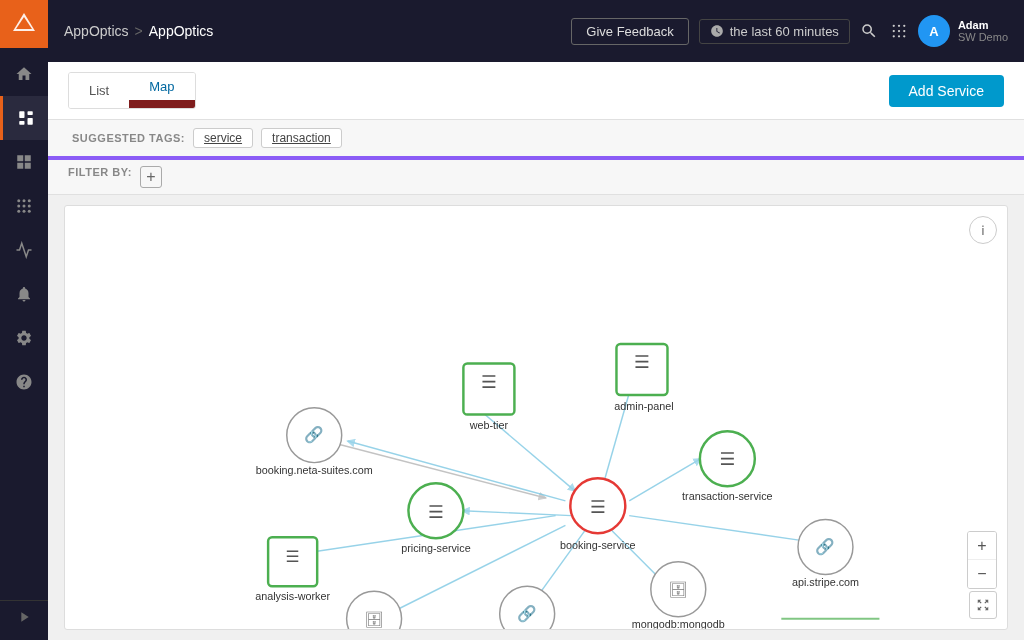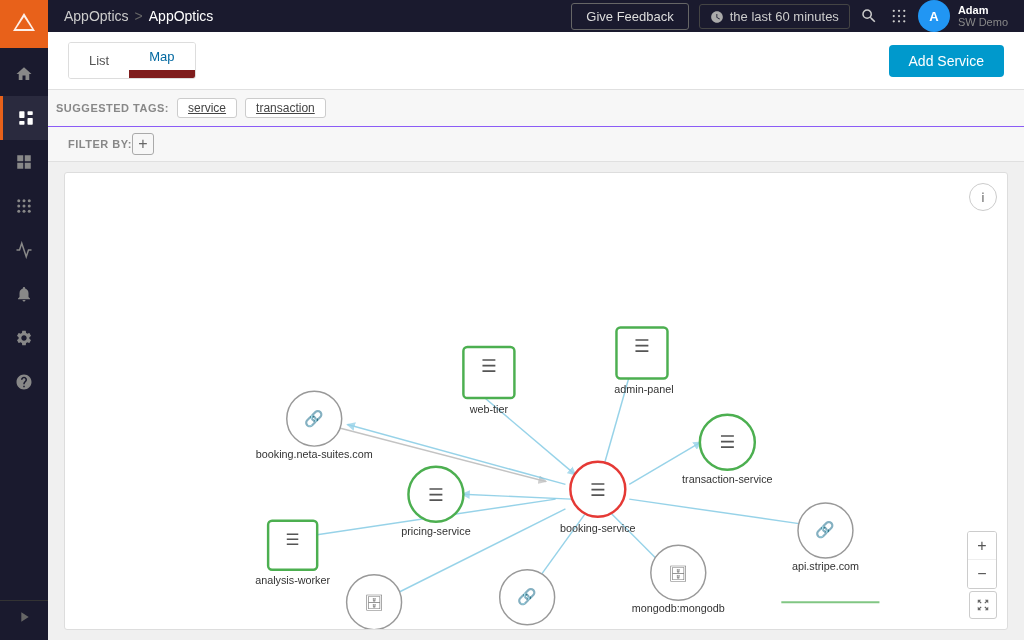--- a/index.html
+++ b/index.html
@@ -31,21 +31,21 @@
     .sidebar-item.active { color: #fff; background: #2a2a3e; border-left: 3px solid #e8611a; }
     .sidebar-item svg { width: 18px; height: 18px; }
     .sidebar-bottom { display: flex; flex-direction: column; align-items: center; padding-bottom: 8px; }
 
     
     .main { flex: 1; display: flex; flex-direction: column; overflow: hidden; }
 
     
     .topbar {
       background: #1a1a2e;
-      height: 32px;
+      height: 62px;
       display: flex;
       align-items: center;
       padding: 0 16px;
       gap: 2px;
     }
     .topbar-breadcrumb { display: flex; align-items: center; gap: 6px; color: #aaa; font-size: 14px; }
     .topbar-breadcrumb .app-name { color: #ccc; }
     .topbar-breadcrumb .separator { color: #666; }
     .topbar-breadcrumb .page-name { color: #fff; font-weight: 500; }
     .topbar-spacer { flex: 1; }
@@ -53,21 +53,21 @@
       border: 1px solid #666;
       background: transparent;
       color: #ddd;
       padding: 5px 14px;
       border-radius: 3px;
       font-size: 13px;
       cursor: pointer;
       text-align: center;
     }
     .topbar-time {
-      display: flex; align-items: flex-end; gap: 6px;
+      display: flex; align-items: flex-start; gap: 6px;
       color: #ccc; font-size: 13px;
       border: 1px solid #444;
       padding: 4px 10px;
       border-radius: 3px;
       margin-left: 8px;
     }
     .topbar-icons { display: flex; align-items: center; gap: 12px; margin-left: 8px; color: #ccc; }
     .topbar-icons svg { width: 18px; height: 18px; cursor: pointer; }
     .topbar-user { display: flex; align-items: center; gap: 8px; margin-left: 8px; }
     .avatar { width: 32px; height: 32px; border-radius: 50%; background: #2196f3; display: flex; align-items: center; justify-content: center; color: #fff; font-size: 13px; font-weight: bold; }
@@ -104,44 +104,44 @@
       padding: 8px 20px;
       border-radius: 4px;
       font-size: 14px;
       font-weight: 400;
       cursor: pointer;
     }
 
     
     .tags-bar {
       background: #f7f7f7;
-      padding: 8px 8px;
+      padding: 8px 24px;
       display: flex;
       align-items: center;
       gap: 8px;
-      border-bottom: 1px solid #8b5cf6;
+      border-bottom: 4px solid #8b5cf6;
     }
     .tags-label { font-size: 11px; color: #888; font-weight: 600; letter-spacing: 0.5px; }
     .tag {
       border: 1px solid #ccc;
       background: #fff;
       padding: 2px 10px;
       border-radius: 3px;
       font-size: 12px;
       color: #444;
       cursor: pointer;
       text-decoration: underline;
     }
 
     
     .filter-bar {
       background: #f7f7f7;
       padding: 6px 20px;
       display: flex;
-      align-items: center;
+      gap: 8px;
       border-bottom: 1px solid #e0e0e0;
     }
     .filter-label { font-size: 11px; color: #888; font-weight: 600; letter-spacing: 0.5px; }
     .filter-add {
       width: 22px; height: 22px;
       border: 1px solid #aaa;
       background: transparent;
       border-radius: 3px;
       display: flex; align-items: center; justify-content: center;
       cursor: pointer; font-size: 16px; color: #666;

